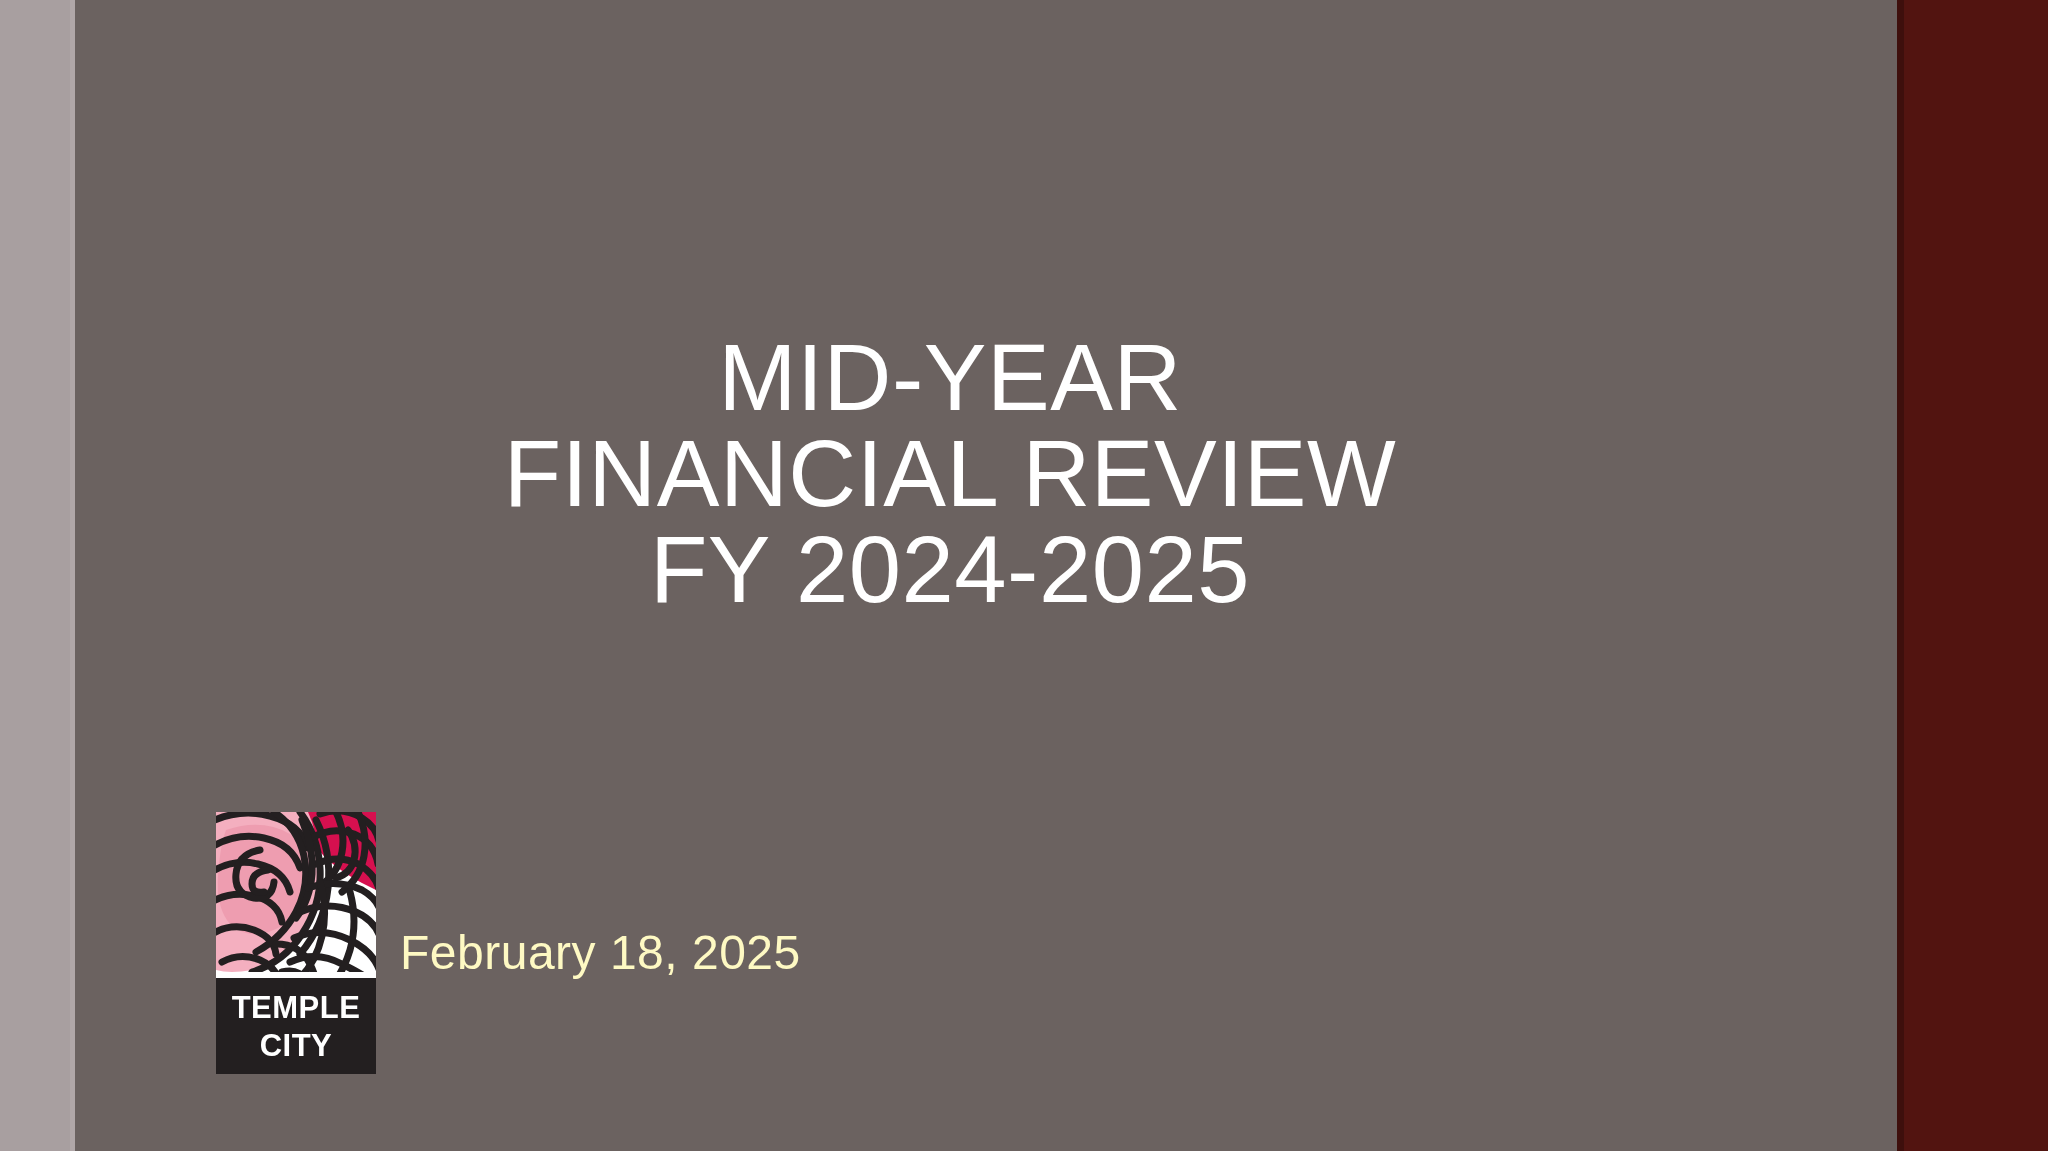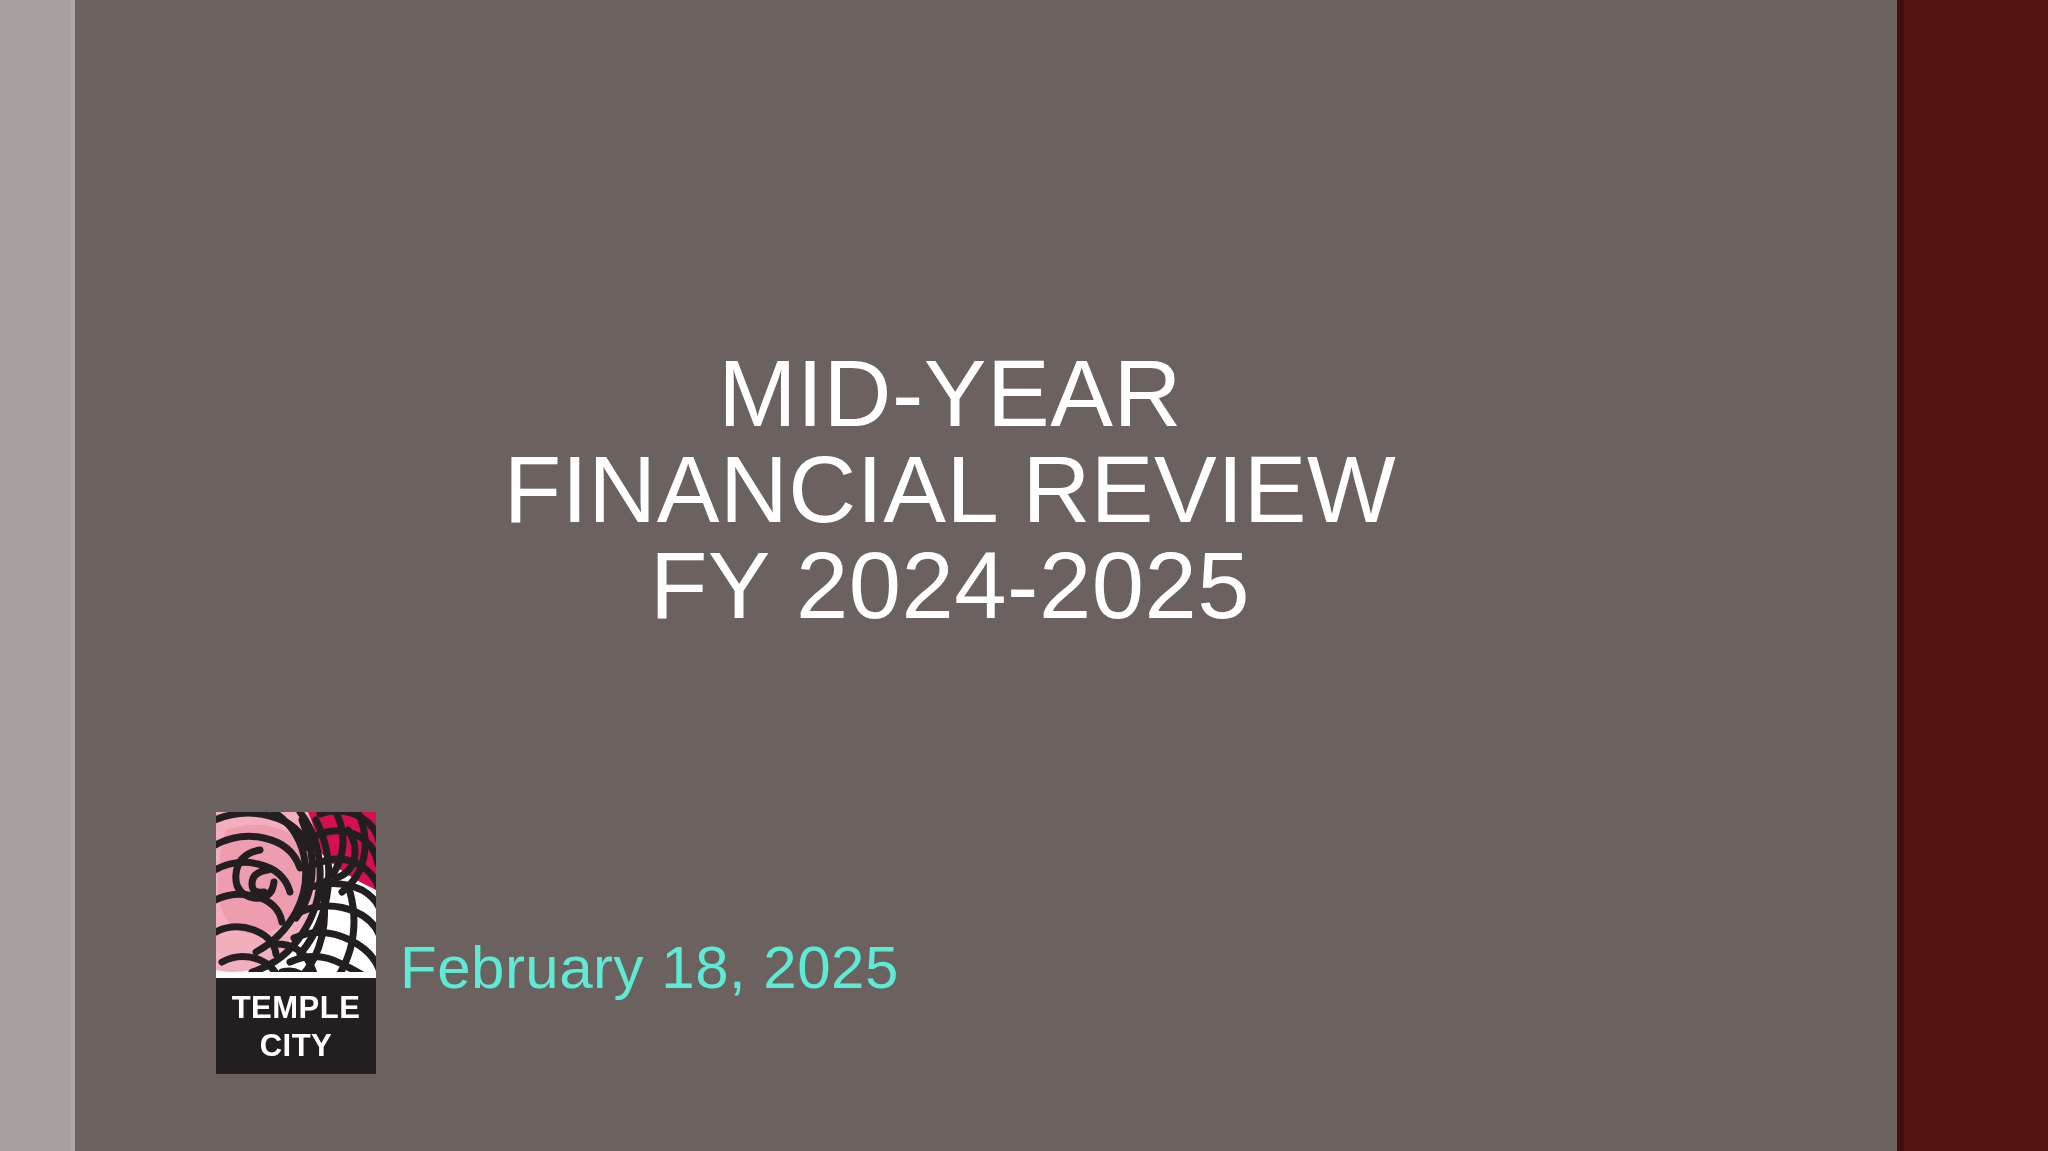--- a/index.html
+++ b/index.html
@@ -39,41 +39,40 @@
     position: absolute;
     left: 1904px; top: 0;
     width: 144px; height: 1151px;
     background: #521410;
   }
 
   
   .title-block {
     position: absolute;
     left: 280px;
-    top: 346px;
+    top: 330px;
     width: 1340px;
     text-align: center;
     color: #FFFFFF;
     font-size: 94px;
     line-height: 1.02;
     font-weight: 300;
     letter-spacing: 0.5px;
     white-space: pre-line;
   }
 
   
   .date-text {
     position: absolute;
     left: 400px;
     top: 925px;
-    color: #5eead4;
-    font-size: 60px;
+    color: #fef9c3;
+    font-size: 48px;
     font-weight: 400;
     letter-spacing: 0.5px;
-    margin-top: 8px;
   }
 
   
   .logo {
     position: absolute;
     left: 216px;
     top: 812px;
     width: 160px;
     height: 262px;
     display: block;

